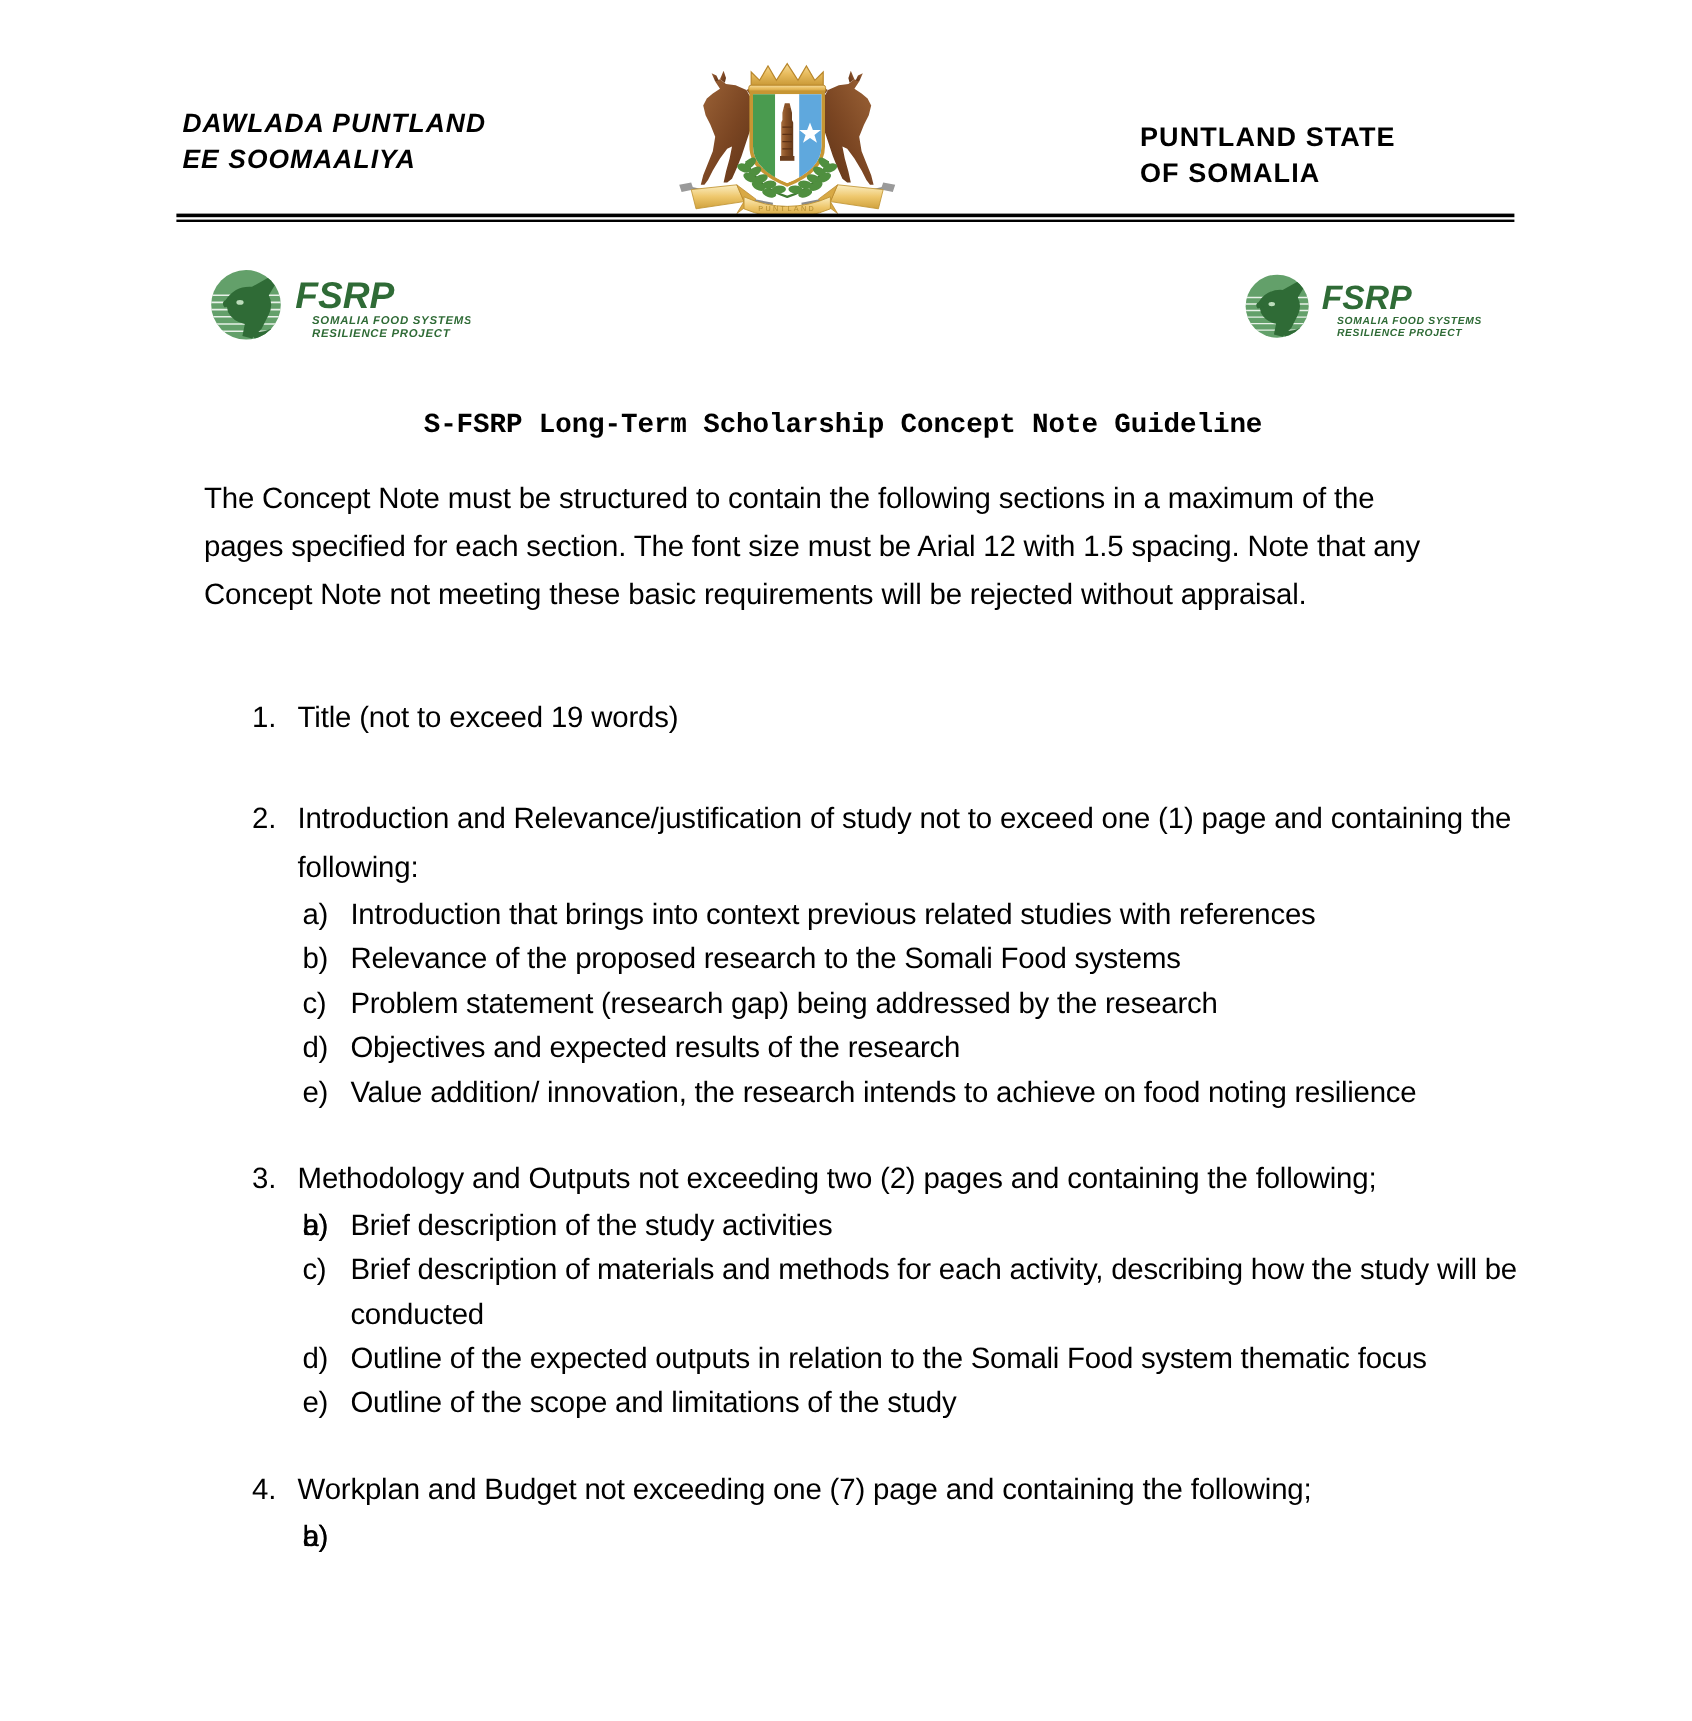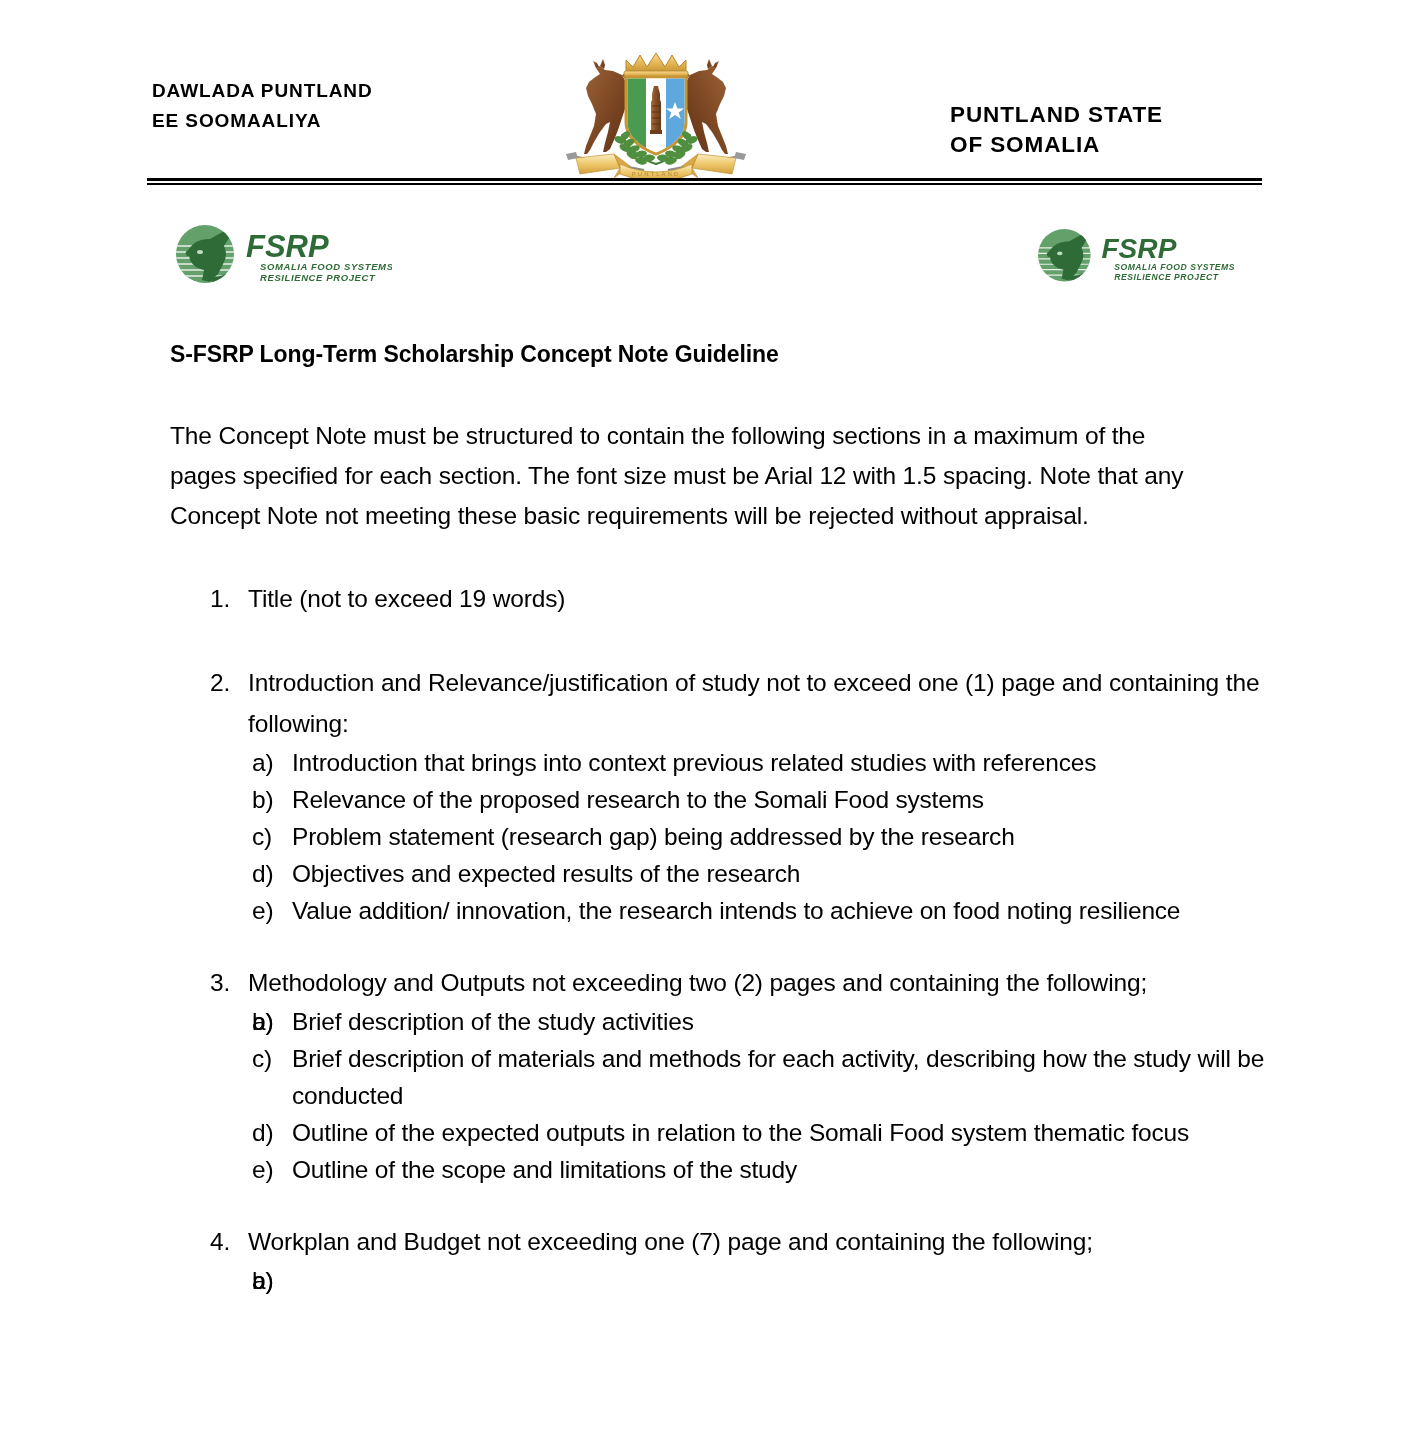--- a/index.html
+++ b/index.html
@@ -9,23 +9,23 @@
     font-family:"Liberation Sans", sans-serif;
     color:#000000;
     overflow:hidden;
   }
   .page { position:relative; width:1410px; height:1434px; background:#fff; }
 
   
   .header { position:absolute; left:0; top:0; width:1410px; height:200px; }
 
   .hdr-left {
-    position:absolute; left:152px; top:76px;
-    font-weight:bold; font-size:19px; letter-spacing:0.9px;
-    line-height:30px; white-space:pre-line;
+    position:absolute; left:152px; top:88px;
+    font-weight:bold; font-size:22px; letter-spacing:0.9px;
+    line-height:30px; white-space:pre-line;font-style:italic;
   }
   .hdr-right {
     position:absolute; left:950px; top:100px;
     font-weight:bold; font-size:22.5px; letter-spacing:0.9px;
     line-height:30px; white-space:pre-line;
   }
 
   .coat { position:absolute; left:556px; top:44px; width:200px; height:136px; }
 
   .rule { position:absolute; left:147px; top:178px; width:1115px; height:7px; }
@@ -33,27 +33,28 @@
   .rule .l2 { position:absolute; left:0; top:5px; width:100%; height:2px; background:#000; }
 
   
   .fsrp { position:absolute; height:64px; }
   .fsrp-left  { left:174px; top:224px; width:218px; }
   .fsrp-right { left:1036px; top:228px; width:198px; }
 
   
   .doc-title {
     position:absolute; left:170px; top:341px; width:1065px;
-    font-weight:bold; font-size:23px;
+    text-align:center; font-weight:bold; font-size:23px;
     letter-spacing:-0.1px;
+    font-family:Liberation Mono, monospace;
   }
 
   .intro {
     position:absolute; left:170px; top:396px; width:1020px;
-    font-size:24.5px; line-height:40px; letter-spacing:-0.15px;margin-top:20px;
+    font-size:24.5px; line-height:40px; letter-spacing:-0.15px;
   }
   .intro p { margin:0; }
 
   .list { position:absolute; left:0px; top:578px; width:1410px; }
 
   .item { position:relative; margin-bottom:0px; }
   .item-head {
     position:relative; padding-left:248px; padding-right:60px;
     font-size:24.5px; line-height:41px; letter-spacing:-0.15px;
   }

